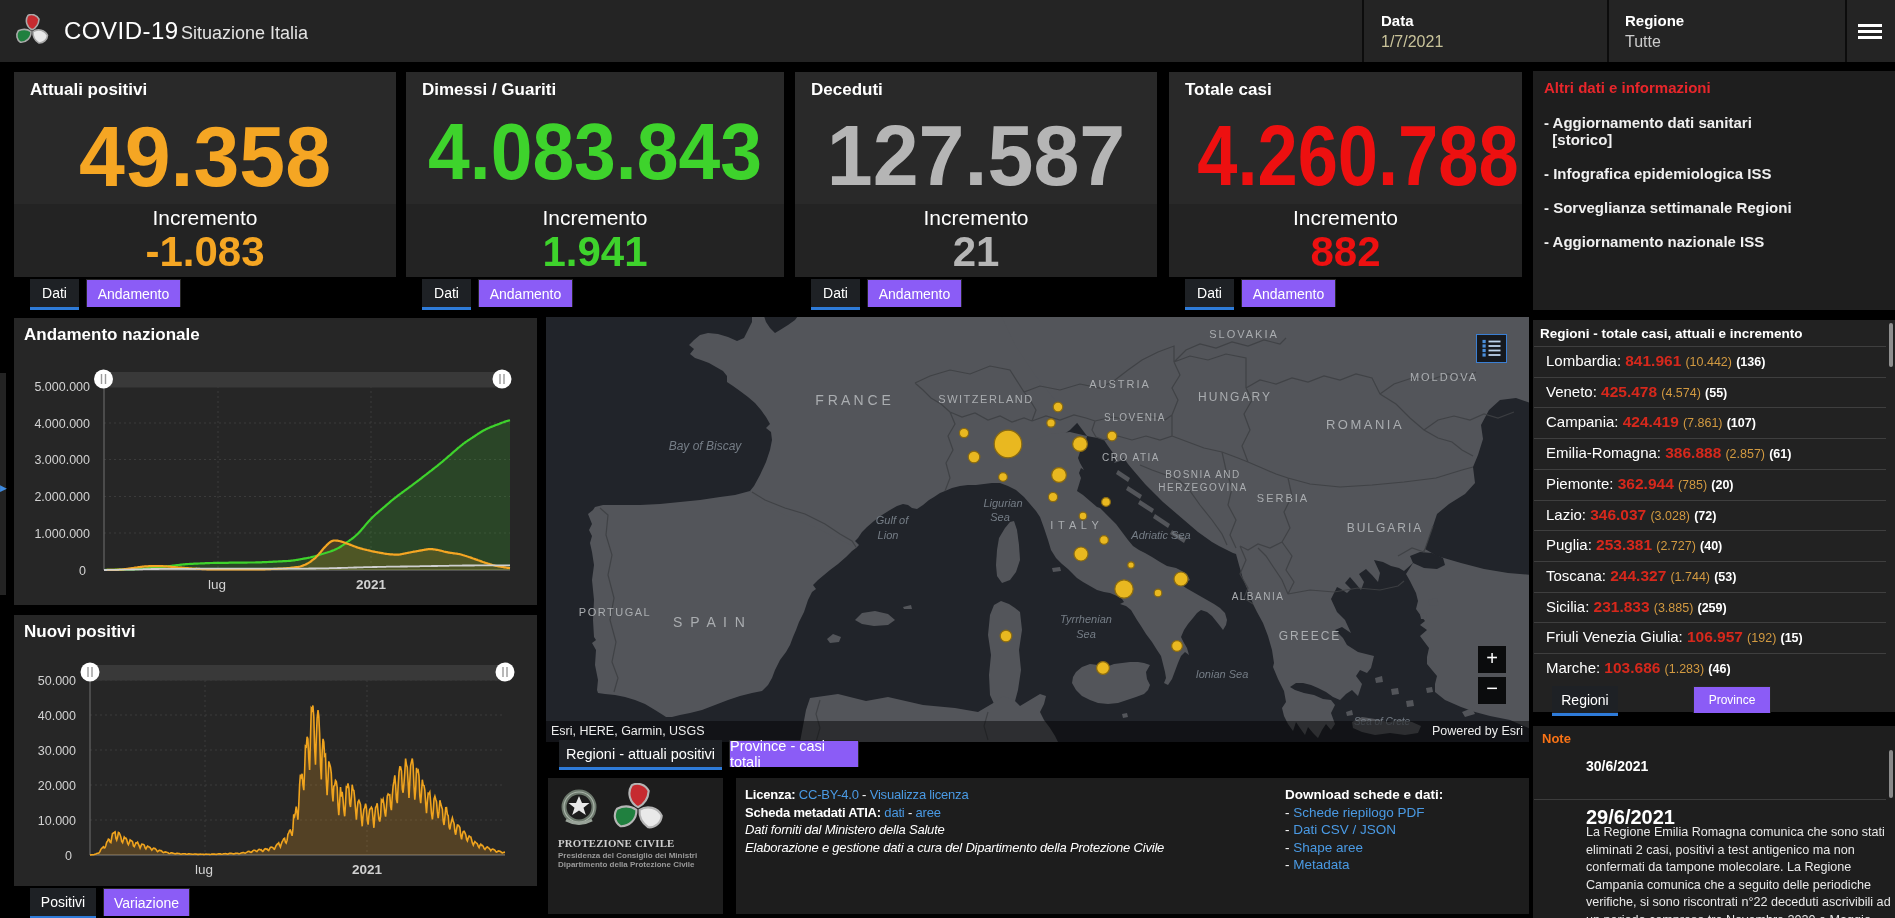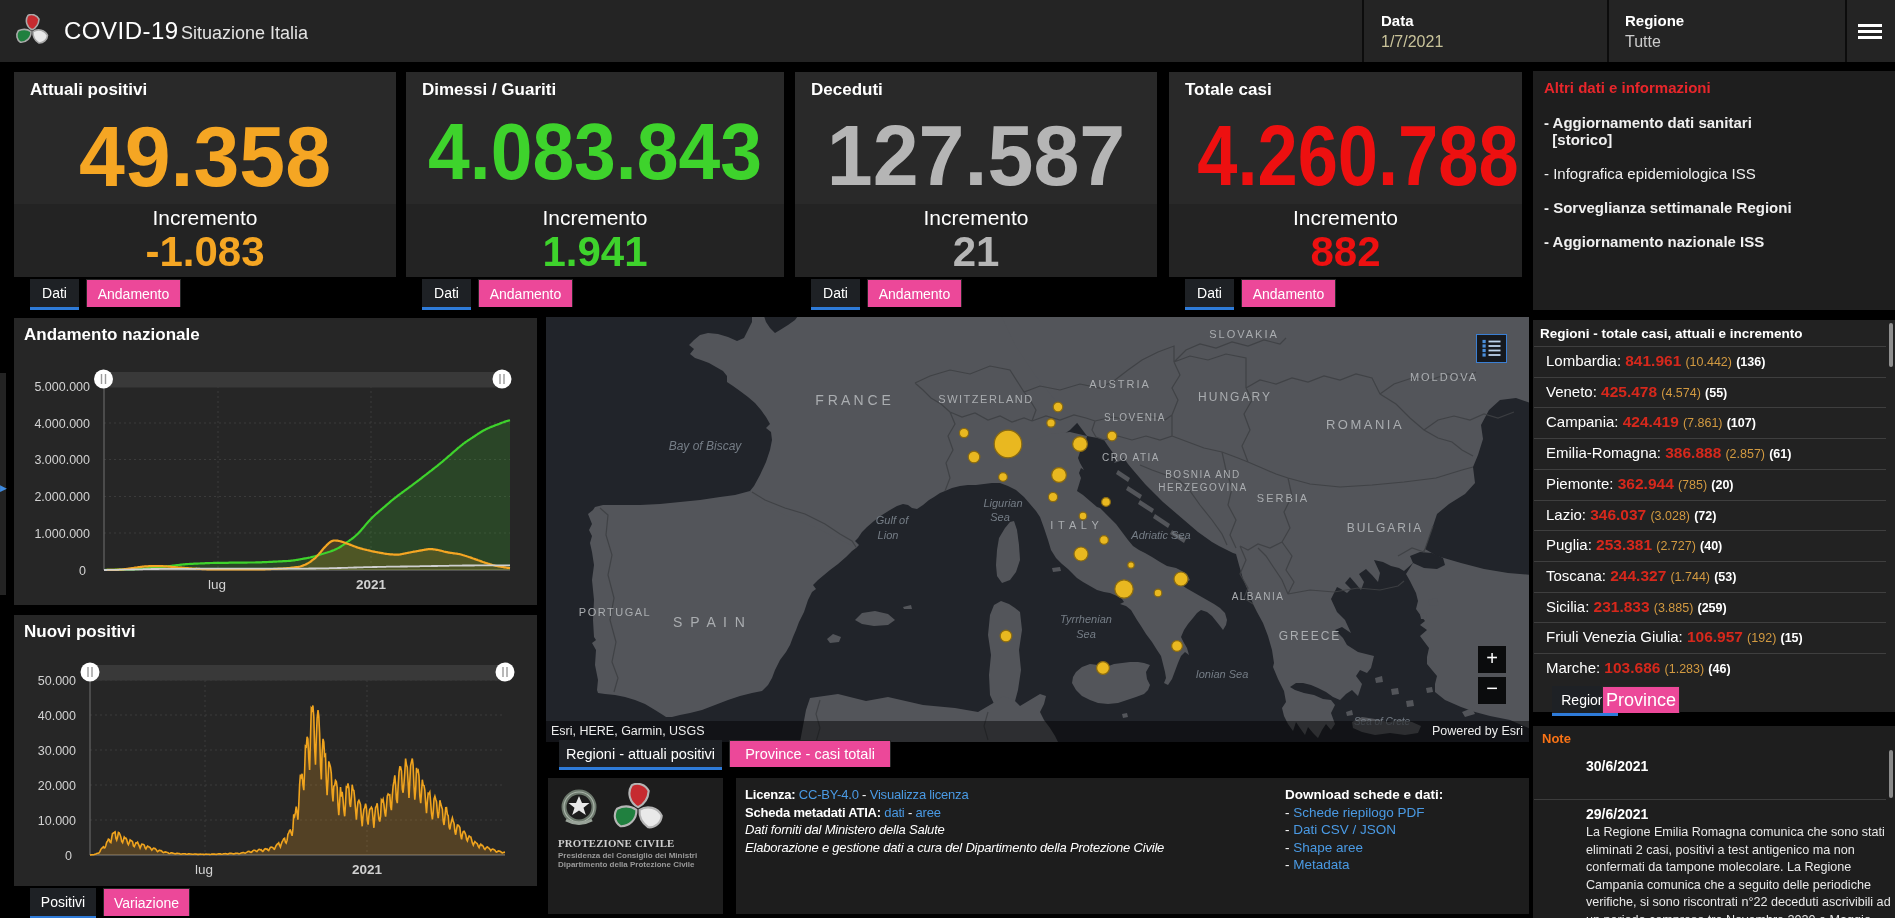--- a/index.html
+++ b/index.html
@@ -1,17 +1,17 @@
 <!DOCTYPE html>
 <html><head><meta charset="utf-8"><style>
 *{margin:0;padding:0;box-sizing:border-box}
 html,body{width:1895px;height:918px;background:#000;overflow:hidden;font-family:"Liberation Sans",sans-serif}
 .abs{position:absolute}
 .panel{position:absolute;background:#252525}
-.tab{position:absolute;height:29px;display:flex;align-items:center;justify-content:center;color:#fff;background:#ec4899;border:1px solid #272727;border-bottom:none}
+.tab{position:absolute;height:29px;display:flex;align-items:center;justify-content:center;color:#fff;background:#8b5cf6;border:1px solid #272727;border-bottom:none}
 .tab.on{background:#1e2125;border:none;border-bottom:3px solid #2e7bd9}
 .bignum{position:absolute;width:100%;text-align:center;font-weight:bold}
 </style></head><body>
 <div class="abs" style="left:0;top:0;width:1895px;height:62px;background:#242424"></div>
 <svg class="abs" style="left:15px;top:14px" width="34" height="34" viewBox="-17 -17 34 34">
 <g stroke="#aaa" stroke-width="1.6" stroke-linejoin="round">
 <path d="M0,-1.2 C -5.5,-4 -7.2,-10.8 -4,-15.6 C 0,-17.6 5,-16 7,-11.8 C 6.6,-6.6 4,-3 0,-1.2 Z" fill="#c62b30"></path>
 </g>
 <g stroke="#aaa" stroke-width="1.6" stroke-linejoin="round" transform="rotate(120)">
 <path d="M0,-1.2 C -5.5,-4 -7.2,-10.8 -4,-15.6 C 0,-17.6 5,-16 7,-11.8 C 6.6,-6.6 4,-3 0,-1.2 Z" fill="#e9e9e9"></path>
@@ -230,21 +230,21 @@
     <rect x="0.5" y="5.4" width="3.2" height="3.2" fill="#4a8fdc"></rect>
     <rect x="6.5" y="6.1" width="12" height="1.8" fill="#bcd2ea"></rect>
     <rect x="0.5" y="9.9" width="3.2" height="3.2" fill="#4a8fdc"></rect>
     <rect x="6.5" y="10.6" width="12" height="1.8" fill="#bcd2ea"></rect>
     <rect x="0.5" y="14.4" width="3.2" height="3.2" fill="#4a8fdc"></rect>
     <rect x="6.5" y="15.1" width="12" height="1.8" fill="#bcd2ea"></rect>
   </svg>
 <div class="abs" style="left:1478px;top:646px;width:28px;height:27px;background:#0b0c0d;color:#fff;font-size:20px;text-align:center;line-height:25px">+</div>
 <div class="abs" style="left:1478px;top:677px;width:28px;height:27px;background:#0b0c0d;color:#fff;font-size:20px;text-align:center;line-height:23px">−</div>
 <div class="tab on" style="left:559px;top:740px;width:163px;height:30px;font-size:14.5px">Regioni - attuali positivi</div>
-<div class="tab" style="left:729px;top:740px;width:162px;height:27px;font-size:14.5px">Province - casi totali</div>
+<div class="tab" style="left:729px;top:740px;width:130px;height:27px;font-size:14.5px">Province - casi totali</div>
 <div class="panel" style="left:548px;top:778px;width:175px;height:136px;background:#1d1d1d"></div>
 <svg class="abs" style="left:556px;top:786px" width="46" height="46" viewBox="0 0 46 46">
 <circle cx="23" cy="21" r="15" fill="none" stroke="#7b8a7b" stroke-width="5" opacity="0.85"></circle>
 <circle cx="23" cy="21" r="15" fill="none" stroke="#aab4aa" stroke-width="1.2"></circle>
 <path d="M23,10 L26,17 L33.5,17 L27.5,21.8 L29.8,29 L23,24.6 L16.2,29 L18.5,21.8 L12.5,17 L20,17 Z" fill="#e8e8e8"></path>
 <path d="M10,34 q13,7 26,0" stroke="#9aa49a" stroke-width="3" fill="none"></path>
 </svg>
 <svg class="abs" style="left:612px;top:783px" width="52" height="52" viewBox="-17 -17 34 34">
 <g stroke="#b5b5b5" stroke-width="1.4" stroke-linejoin="round">
 <path d="M0,-1.2 C -5.5,-4 -7.2,-10.8 -4,-15.6 C 0,-17.6 5,-16 7,-11.8 C 6.6,-6.6 4,-3 0,-1.2 Z" fill="#c62b30"></path>
@@ -268,21 +268,21 @@
 <div class="abs" style="left:1285px;top:786px;font-size:13.5px;line-height:17.5px;color:#fff">
 <div style="font-weight:bold">Download schede e dati:</div>
 <div>- <span style="color:#4a9ae4">Schede riepilogo PDF</span></div>
 <div>- <span style="color:#4a9ae4">Dati CSV / JSON</span></div>
 <div>- <span style="color:#4a9ae4">Shape aree</span></div>
 <div>- <span style="color:#4a9ae4">Metadata</span></div>
 </div>
 <div class="panel" style="left:1533px;top:71px;width:362px;height:239px;background:#1e1e1e"></div>
 <div class="abs" style="left:1544px;top:79px;font-size:15px;font-weight:bold;color:#e8262b">Altri dati e informazioni</div>
 <div class="abs" style="left:1544px;top:114px;font-size:15px;font-weight:bold;color:#f0f0f0;line-height:17px">- Aggiornamento dati sanitari<br>&nbsp;&nbsp;[storico]</div>
-<div class="abs" style="left:1544px;top:165px;font-size:15px;font-weight:normal;color:#f0f0f0;line-height:17px">- Infografica epidemiologica ISS</div>
+<div class="abs" style="left:1544px;top:165px;font-size:15px;font-weight:bold;color:#f0f0f0;line-height:17px">- Infografica epidemiologica ISS</div>
 <div class="abs" style="left:1544px;top:199px;font-size:15px;font-weight:bold;color:#f0f0f0;line-height:17px">- Sorveglianza settimanale Regioni</div>
 <div class="abs" style="left:1544px;top:233px;font-size:15px;font-weight:bold;color:#f0f0f0;line-height:17px">- Aggiornamento nazionale ISS</div>
 <div class="panel" style="left:1533px;top:320px;width:362px;height:392px;background:#222222"></div>
 <div class="abs" style="left:1540px;top:326px;font-size:13.5px;font-weight:bold;color:#fff">Regioni - totale casi, attuali e incremento</div>
 <div class="abs" style="left:1534px;top:346px;width:352px;height:31px;border-top:1px solid #3f3f3f"></div>
 <div class="abs" style="left:1546px;top:352px;font-size:15px;color:#fff;white-space:nowrap">Lombardia: <span style="color:#d6281c;font-weight:bold;font-size:15.5px">841.961</span> <span style="color:#d29a41;font-size:12.5px">(10.442)</span> <span style="color:#fff;font-size:12.5px;font-weight:bold">(136)</span></div>
 <div class="abs" style="left:1534px;top:376.7px;width:352px;height:31px;border-top:1px solid #3f3f3f"></div>
 <div class="abs" style="left:1546px;top:382.7px;font-size:15px;color:#fff;white-space:nowrap">Veneto: <span style="color:#d6281c;font-weight:bold;font-size:15.5px">425.478</span> <span style="color:#d29a41;font-size:12.5px">(4.574)</span> <span style="color:#fff;font-size:12.5px;font-weight:bold">(55)</span></div>
 <div class="abs" style="left:1534px;top:407.4px;width:352px;height:31px;border-top:1px solid #3f3f3f"></div>
 <div class="abs" style="left:1546px;top:413.4px;font-size:15px;color:#fff;white-space:nowrap">Campania: <span style="color:#d6281c;font-weight:bold;font-size:15.5px">424.419</span> <span style="color:#d29a41;font-size:12.5px">(7.861)</span> <span style="color:#fff;font-size:12.5px;font-weight:bold">(107)</span></div>
@@ -296,20 +296,20 @@
 <div class="abs" style="left:1546px;top:536.1999999999999px;font-size:15px;color:#fff;white-space:nowrap">Puglia: <span style="color:#d6281c;font-weight:bold;font-size:15.5px">253.381</span> <span style="color:#d29a41;font-size:12.5px">(2.727)</span> <span style="color:#fff;font-size:12.5px;font-weight:bold">(40)</span></div>
 <div class="abs" style="left:1534px;top:560.9px;width:352px;height:31px;border-top:1px solid #3f3f3f"></div>
 <div class="abs" style="left:1546px;top:566.9px;font-size:15px;color:#fff;white-space:nowrap">Toscana: <span style="color:#d6281c;font-weight:bold;font-size:15.5px">244.327</span> <span style="color:#d29a41;font-size:12.5px">(1.744)</span> <span style="color:#fff;font-size:12.5px;font-weight:bold">(53)</span></div>
 <div class="abs" style="left:1534px;top:591.6px;width:352px;height:31px;border-top:1px solid #3f3f3f"></div>
 <div class="abs" style="left:1546px;top:597.6px;font-size:15px;color:#fff;white-space:nowrap">Sicilia: <span style="color:#d6281c;font-weight:bold;font-size:15.5px">231.833</span> <span style="color:#d29a41;font-size:12.5px">(3.885)</span> <span style="color:#fff;font-size:12.5px;font-weight:bold">(259)</span></div>
 <div class="abs" style="left:1534px;top:622.3000000000001px;width:352px;height:31px;border-top:1px solid #3f3f3f"></div>
 <div class="abs" style="left:1546px;top:628.3000000000001px;font-size:15px;color:#fff;white-space:nowrap">Friuli Venezia Giulia: <span style="color:#d6281c;font-weight:bold;font-size:15.5px">106.957</span> <span style="color:#d29a41;font-size:12.5px">(192)</span> <span style="color:#fff;font-size:12.5px;font-weight:bold">(15)</span></div>
 <div class="abs" style="left:1534px;top:653.0000000000001px;width:352px;height:31px;border-top:1px solid #3f3f3f"></div>
 <div class="abs" style="left:1546px;top:659.0000000000001px;font-size:15px;color:#fff;white-space:nowrap">Marche: <span style="color:#d6281c;font-weight:bold;font-size:15.5px">103.686</span> <span style="color:#d29a41;font-size:12.5px">(1.283)</span> <span style="color:#fff;font-size:12.5px;font-weight:bold">(46)</span></div>
 <div class="tab on" style="left:1552px;top:686px;width:66px;height:30px;font-size:14px">Regioni</div>
-<div class="tab" style="left:1602px;top:686px;width:78px;height:27px;font-size:18px">Province</div>
+<div class="tab" style="left:1693px;top:686px;width:78px;height:27px;font-size:12px">Province</div>
 <div class="abs" style="left:1889px;top:323px;width:4px;height:44px;background:#8f8f8f;border-radius:2px"></div>
 <div class="panel" style="left:1533px;top:726px;width:362px;height:192px;background:#1e1e1e"></div>
 <div class="abs" style="left:1542px;top:731px;font-size:13px;font-weight:bold;color:#f97316">Note</div>
 <div class="abs" style="left:1586px;top:758px;font-size:14px;font-weight:bold;color:#fff">30/6/2021</div>
 <div class="abs" style="left:1534px;top:799px;width:352px;height:1px;background:#3c3c3c"></div>
-<div class="abs" style="left:1586px;top:806px;font-size:14px;font-weight:bold;color:#fff">29/6/2021</div>
+<div class="abs" style="left:1586px;top:806px;font-size:20px;font-weight:bold;color:#fff">29/6/2021</div>
 <div class="abs" style="left:1586px;top:824px;width:310px;font-size:12.6px;line-height:17.6px;color:#e8e8e8;white-space:nowrap">La Regione Emilia Romagna comunica che sono stati<br>eliminati 2 casi, positivi a test antigenico ma non<br>confermati da tampone molecolare. La Regione<br>Campania comunica che a seguito delle periodiche<br>verifiche, si sono riscontrati n°22 deceduti ascrivibili ad<br>un periodo compreso tra Novembre 2020 e Maggio</div>
 <div class="abs" style="left:1889px;top:750px;width:4px;height:48px;background:#8a8a8a;border-radius:2px"></div>
 </body></html>

